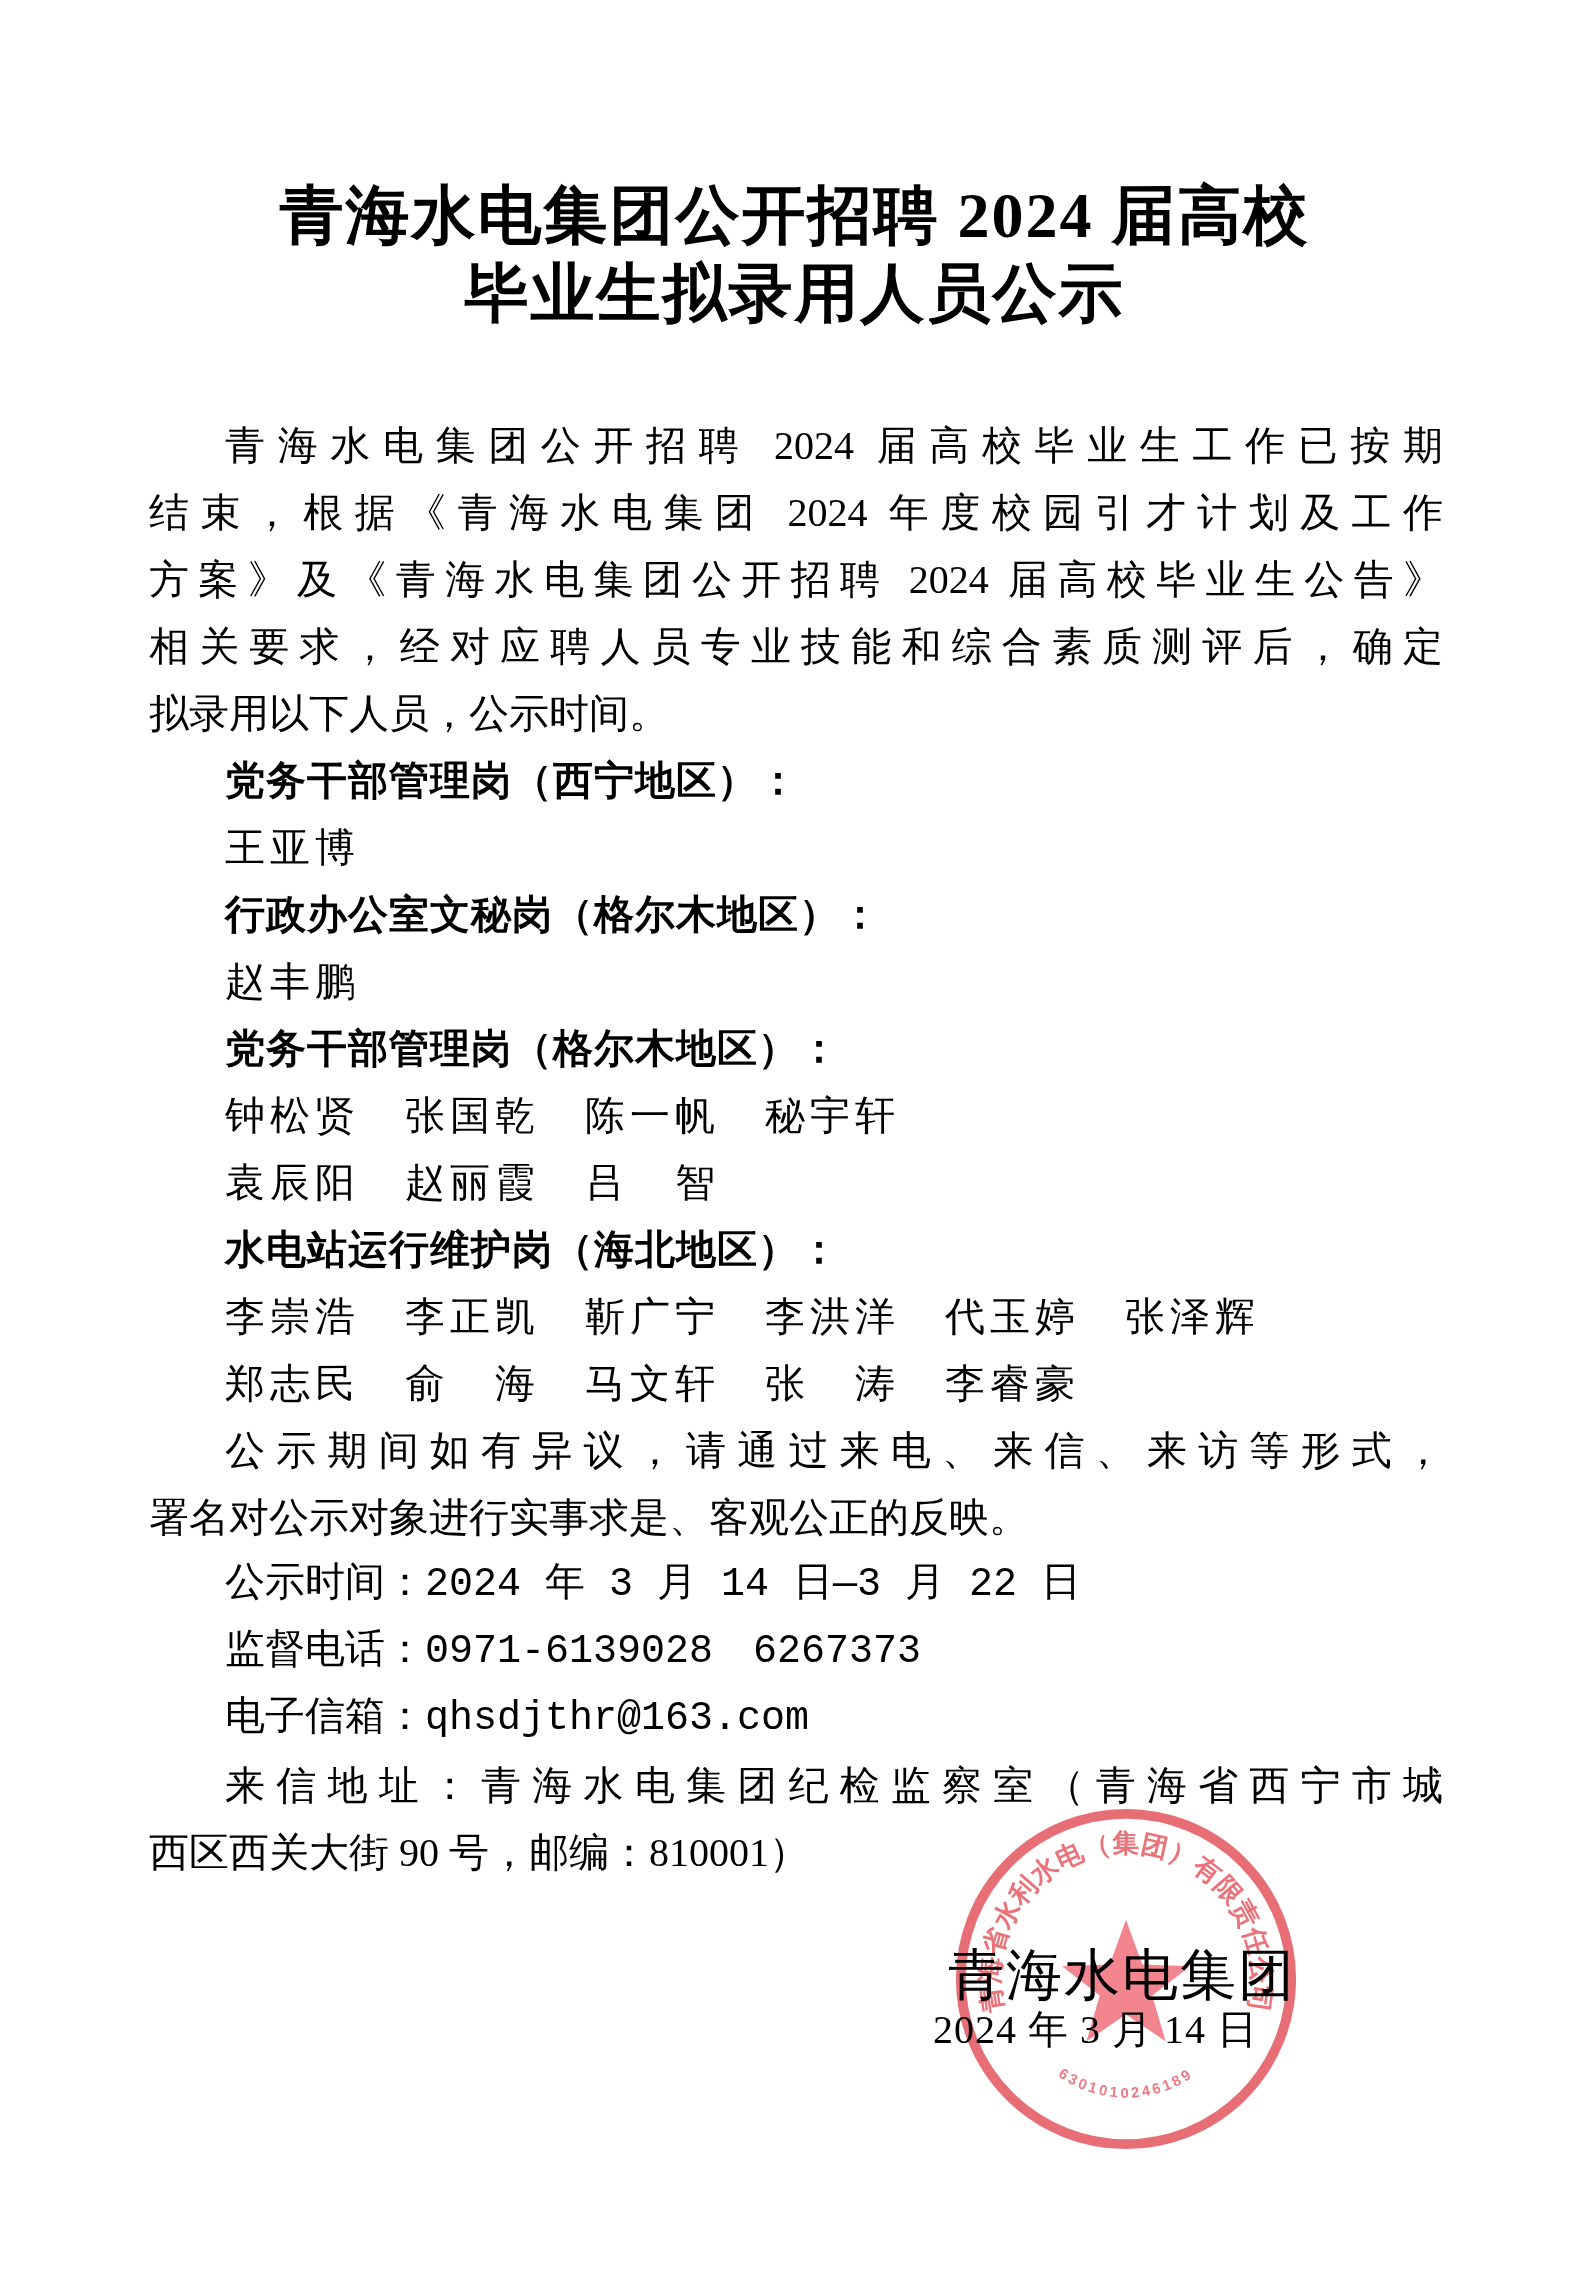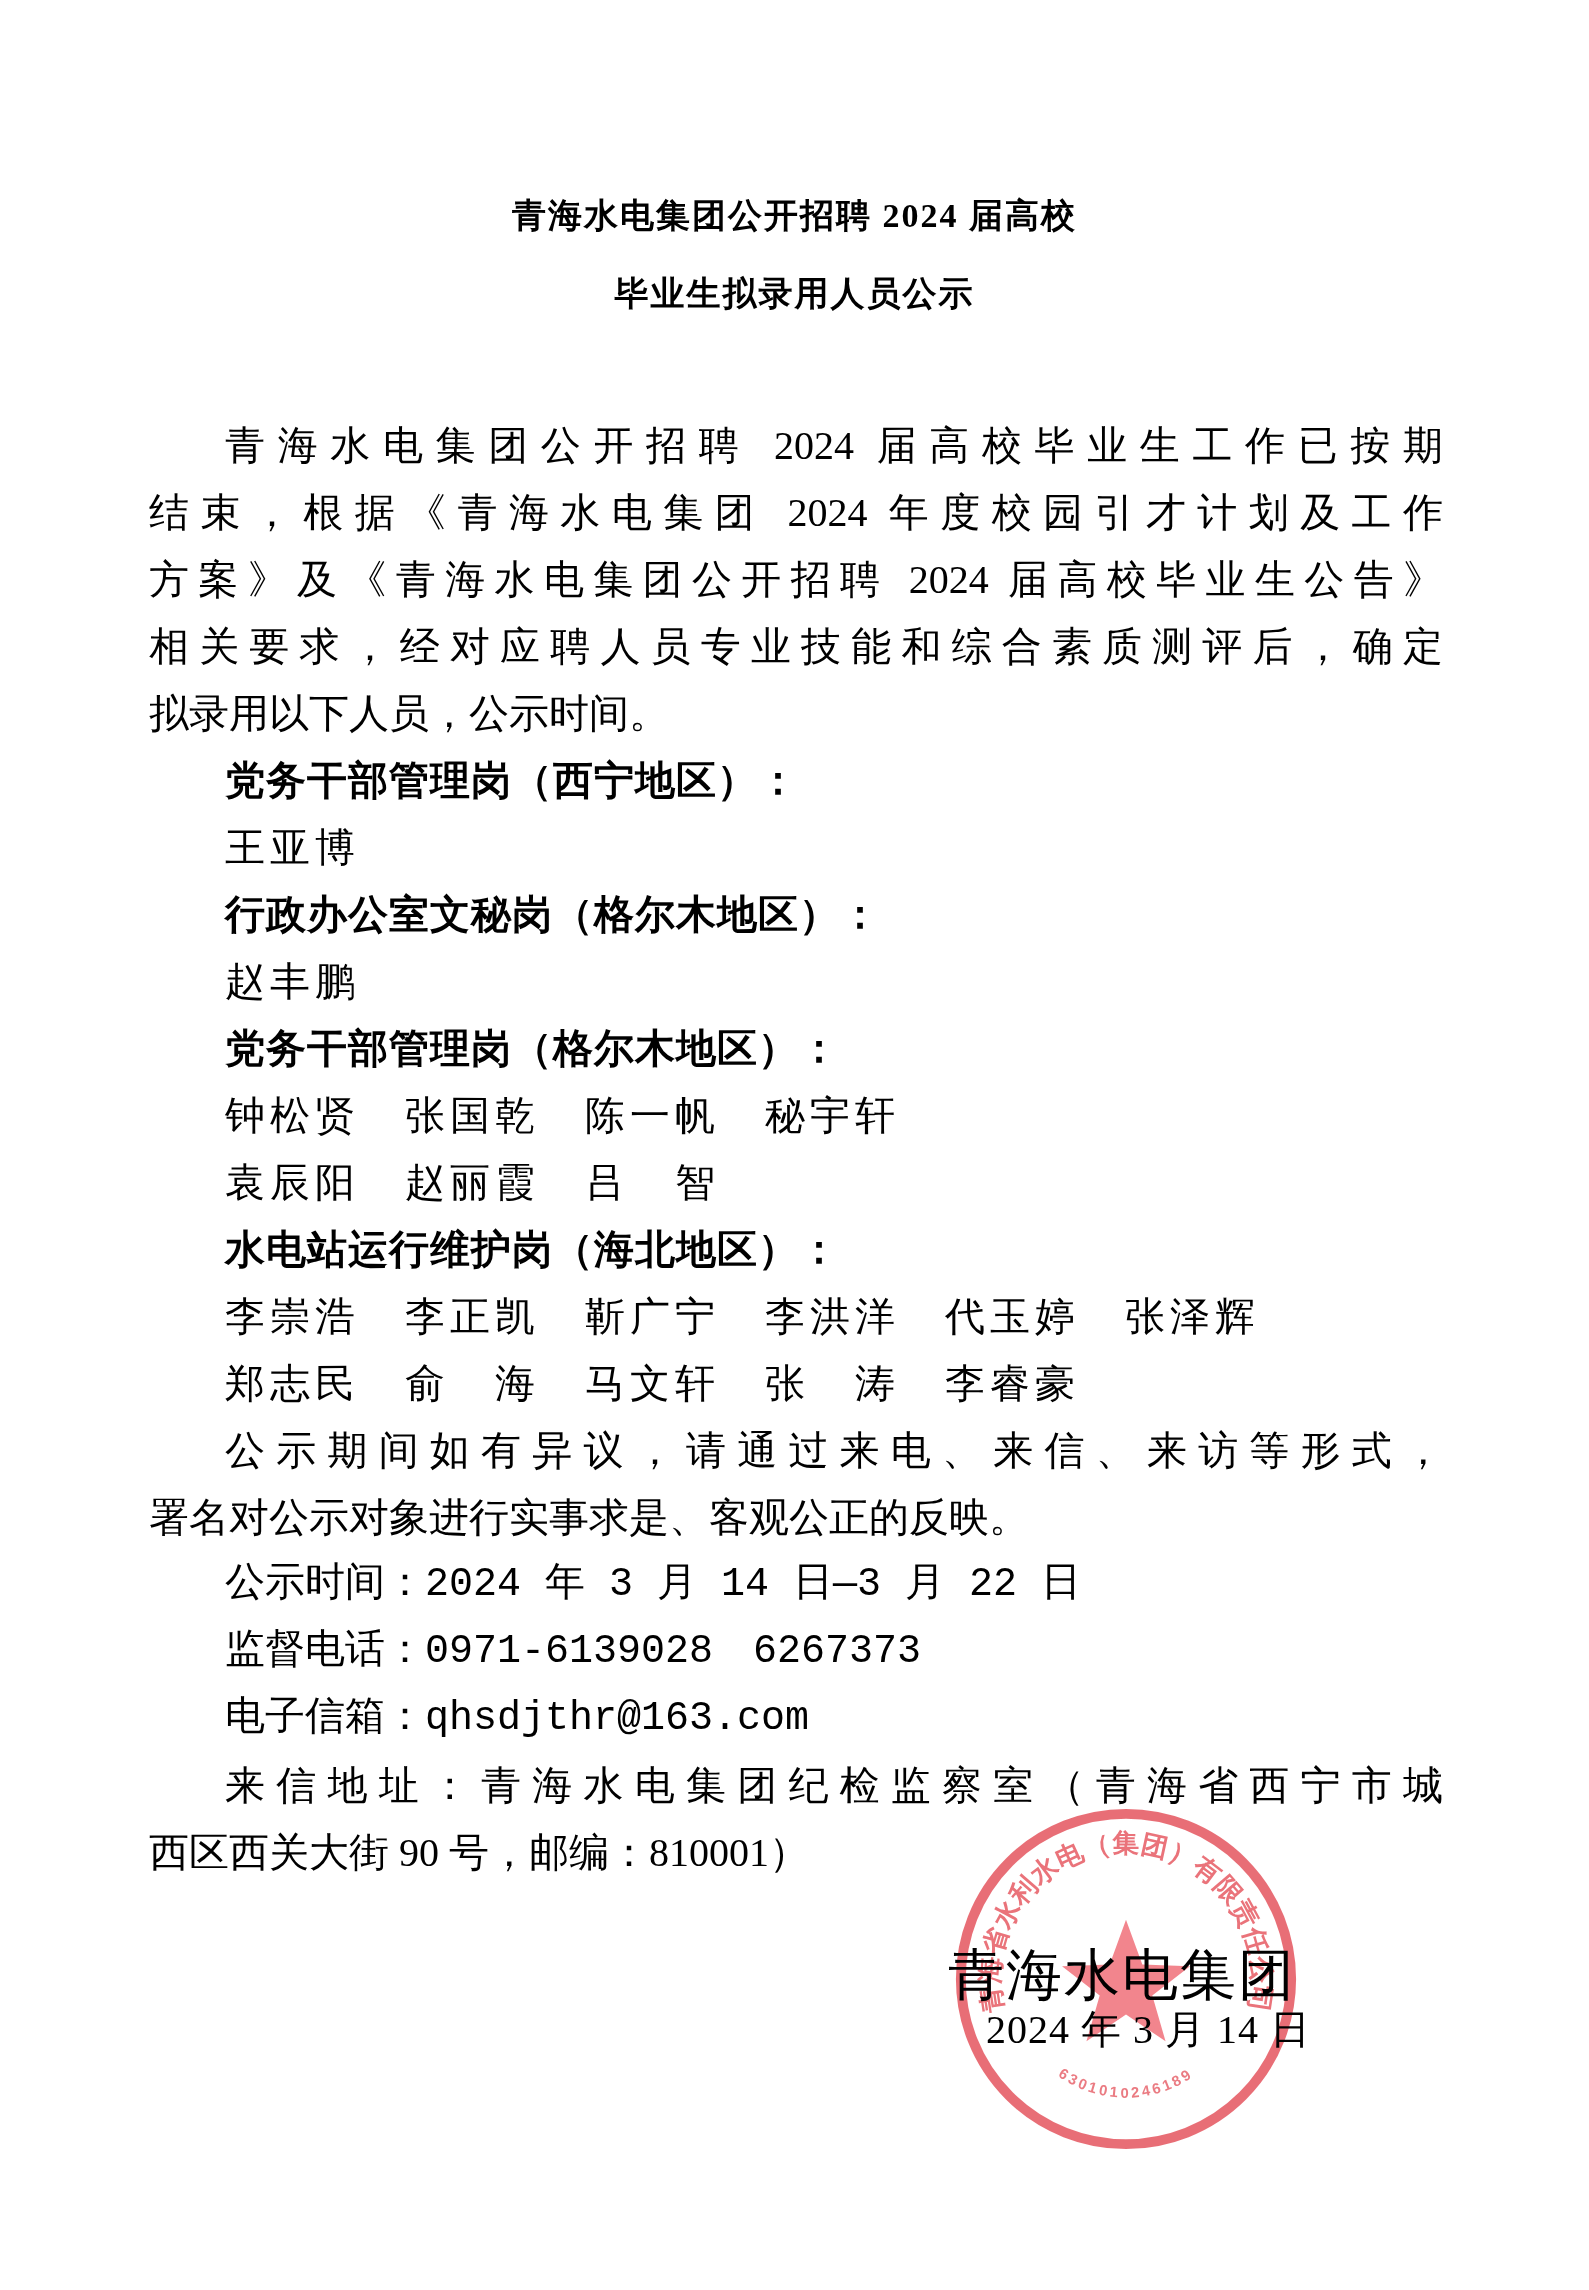--- a/index.html
+++ b/index.html
@@ -8,21 +8,21 @@
     width:1589px;height:2290px;
     background:#ffffff;
     color:#000;
     font-family:"Liberation Serif", serif;
     overflow:hidden;
   }
   .doc-title{
     position:absolute;top:177px;left:0;width:100%;
     text-align:center;
     font-weight:700;
-    font-size:34px;
+    font-size:64px;
     line-height:78px;
     letter-spacing:2px;
   }
   .body-text{
     position:absolute;
     top:412px;left:149px;width:1294px;
     font-size:40px;
     line-height:67px;
   }
   .line{min-height:67px;}
@@ -36,21 +36,21 @@
     letter-spacing:1px;
   }
   .names{padding-left:76px;letter-spacing:5px;}
   .sig-org{
     position:absolute;top:1938px;left:943px;width:358px;
     text-align:center;font-size:56px;letter-spacing:2px;
     z-index:1;
   }
   .sig-date{
     position:absolute;top:2002px;left:933px;width:378px;
-    text-align:right;font-size:40px;letter-spacing:1px;
+    text-align:left;font-size:40px;letter-spacing:1px;
     z-index:1;
   }
   .seal{
     position:absolute;top:1801px;left:948px;
     width:356px;height:356px;
     mix-blend-mode:multiply;
     opacity:0.9;
     z-index:2;
     pointer-events:none;
   }

